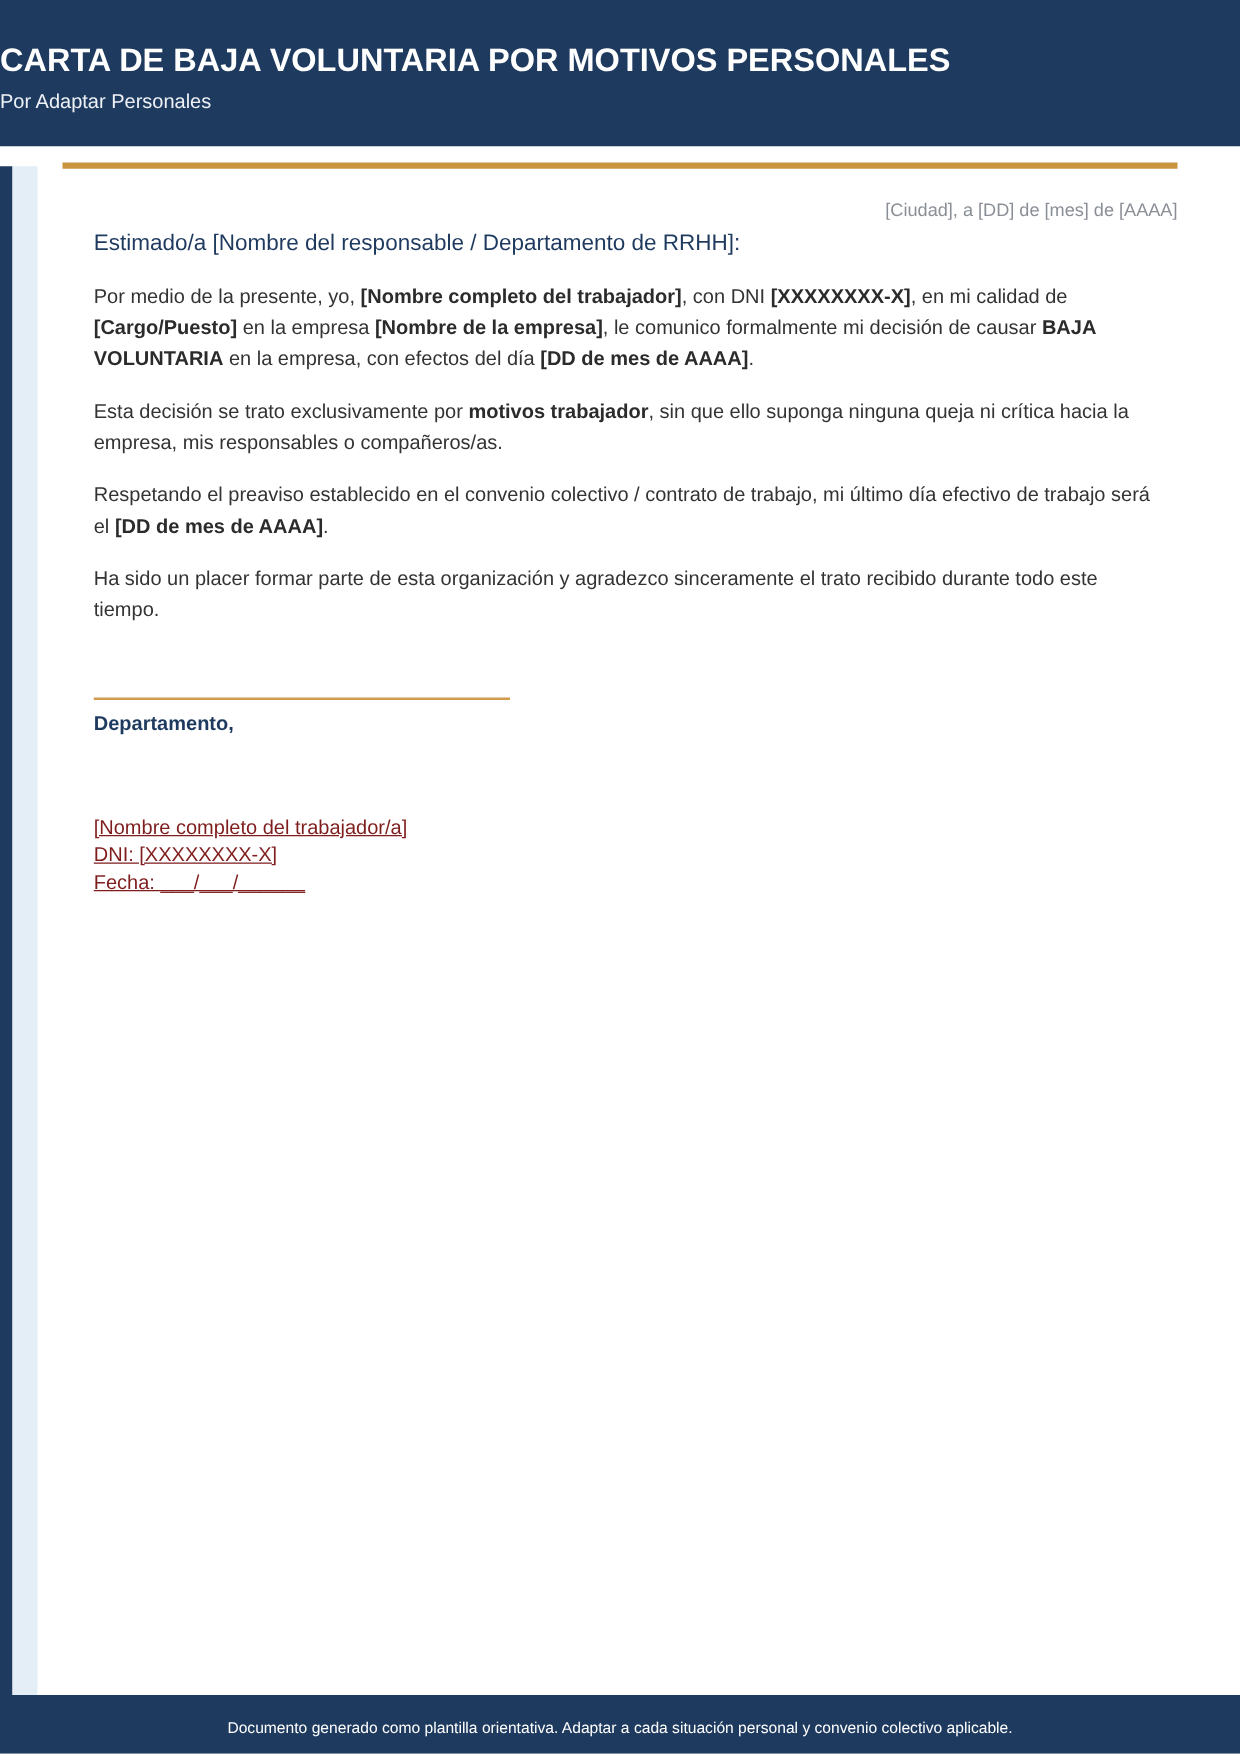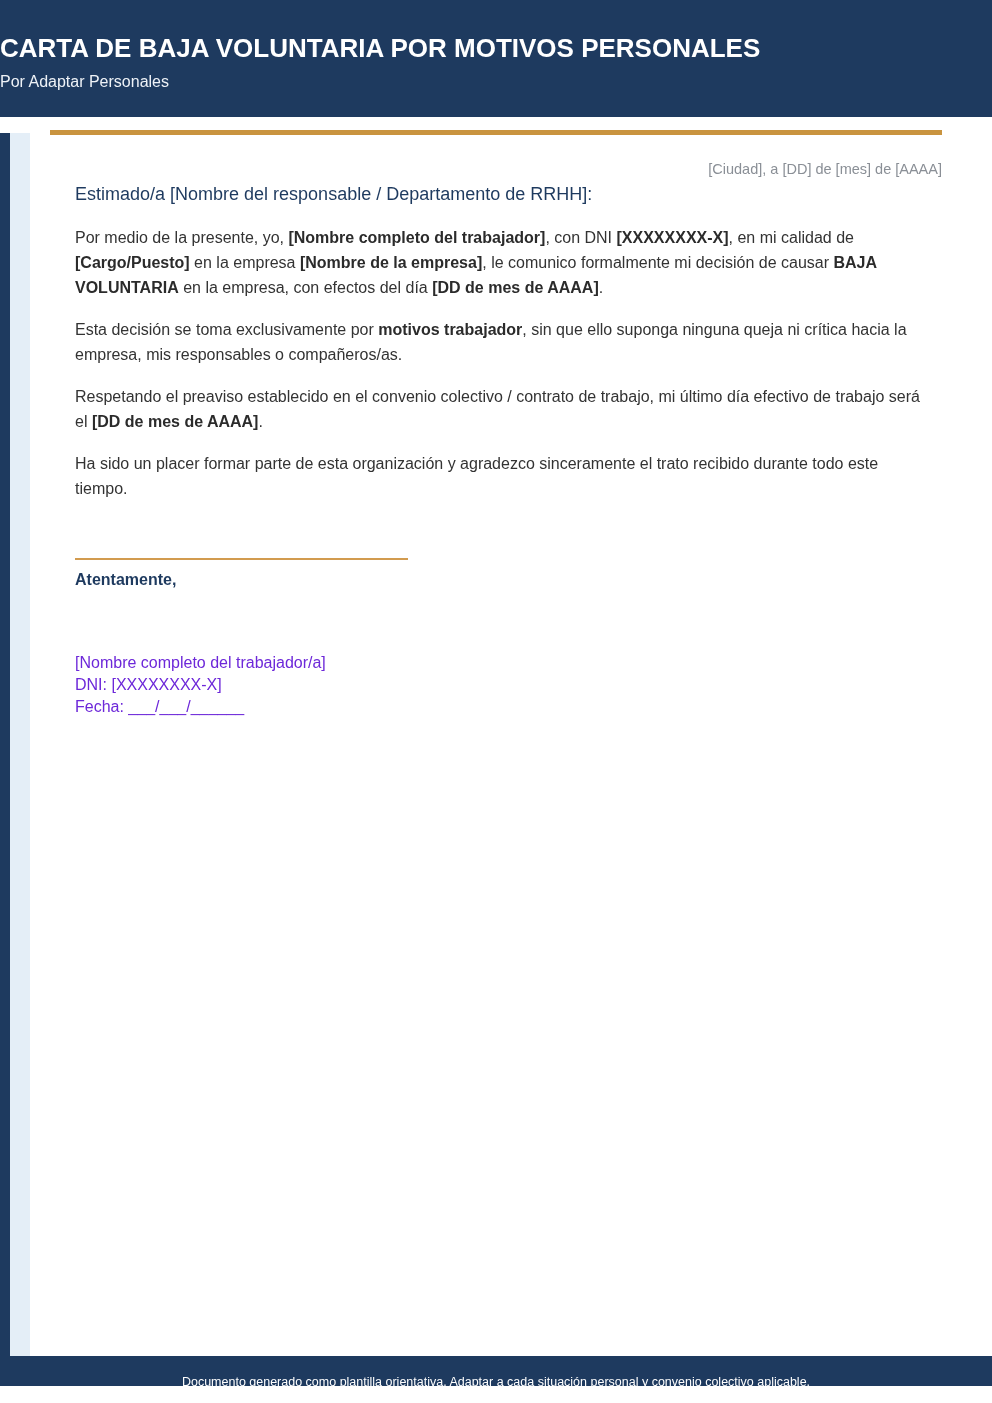--- a/index.html
+++ b/index.html
@@ -104,27 +104,28 @@
     font-size: 16px;
     font-weight: bold;
     color: #1e3a5f;
     line-height: 20px;
   }
   .sig-block {
     position: absolute;
     left: 75px; top: 652px;
     font-size: 16px;
     line-height: 22px;
-    color: #6d28d9;
+    color: #7f1d1d;
+    text-decoration: underline;
   }
   .footer {
     position: absolute;
     left: 0; top: 1356px;
     width: 992px;
-    height: 30px;
+    height: 47px;
     background: #1e3a5f;
     color: #ffffff;
     text-align: center;
   }
   .footer-text {
     position: absolute;
     left: 0; right: 0;
     top: 18px;
     font-size: 12.5px;
     line-height: 16px;
@@ -148,34 +149,34 @@
   <div class="date-line">[Ciudad], a [DD] de [mes] de [AAAA]</div>
 
   <div class="content">
     <div class="greeting">Estimado/a [Nombre del responsable / Departamento de RRHH]:</div>
 
     <p class="para">
       <span>Por medio de la presente, yo, </span><b>[Nombre completo del trabajador]</b><span>, con DNI </span><b>[XXXXXXXX-X]</b><span>, en mi calidad de </span><b>[Cargo/Puesto]</b><span> en la empresa </span><b>[Nombre de la empresa]</b><span>, le comunico formalmente mi decisión de causar </span><b>BAJA VOLUNTARIA</b><span> en la empresa, con efectos del día </span><b>[DD de mes de AAAA]</b><span>.</span>
     </p>
 
     <p class="para">
-      <span>Esta decisión se toma exclusivamente por </span><b>motivos trabajador</b><span>, sin que ello suponga ninguna queja ni crítica hacia la empresa, mis responsables o compañeros/as.</span>
+      <span>Esta decisión se trato exclusivamente por </span><b>motivos trabajador</b><span>, sin que ello suponga ninguna queja ni crítica hacia la empresa, mis responsables o compañeros/as.</span>
     </p>
 
     <p class="para">
       <span>Respetando el preaviso establecido en el convenio colectivo / contrato de trabajo, mi último día efectivo de trabajo será el </span><b>[DD de mes de AAAA]</b><span>.</span>
     </p>
 
     <p class="para">
       <span>Ha sido un placer formar parte de esta organización y agradezco sinceramente el trato recibido durante todo este tiempo.</span>
     </p>
   </div>
 
   <div class="signature-rule"></div>
-  <div class="closing">Atentamente,</div>
+  <div class="closing">Departamento,</div>
 
   <div class="sig-block">
     <div>[Nombre completo del trabajador/a]</div>
     <div>DNI: [XXXXXXXX-X]</div>
     <div>Fecha: ___/___/______</div>
   </div>
 
   <div class="footer">
     <div class="footer-text">Documento generado como plantilla orientativa. Adaptar a cada situación personal y convenio colectivo aplicable.</div>
   </div>

